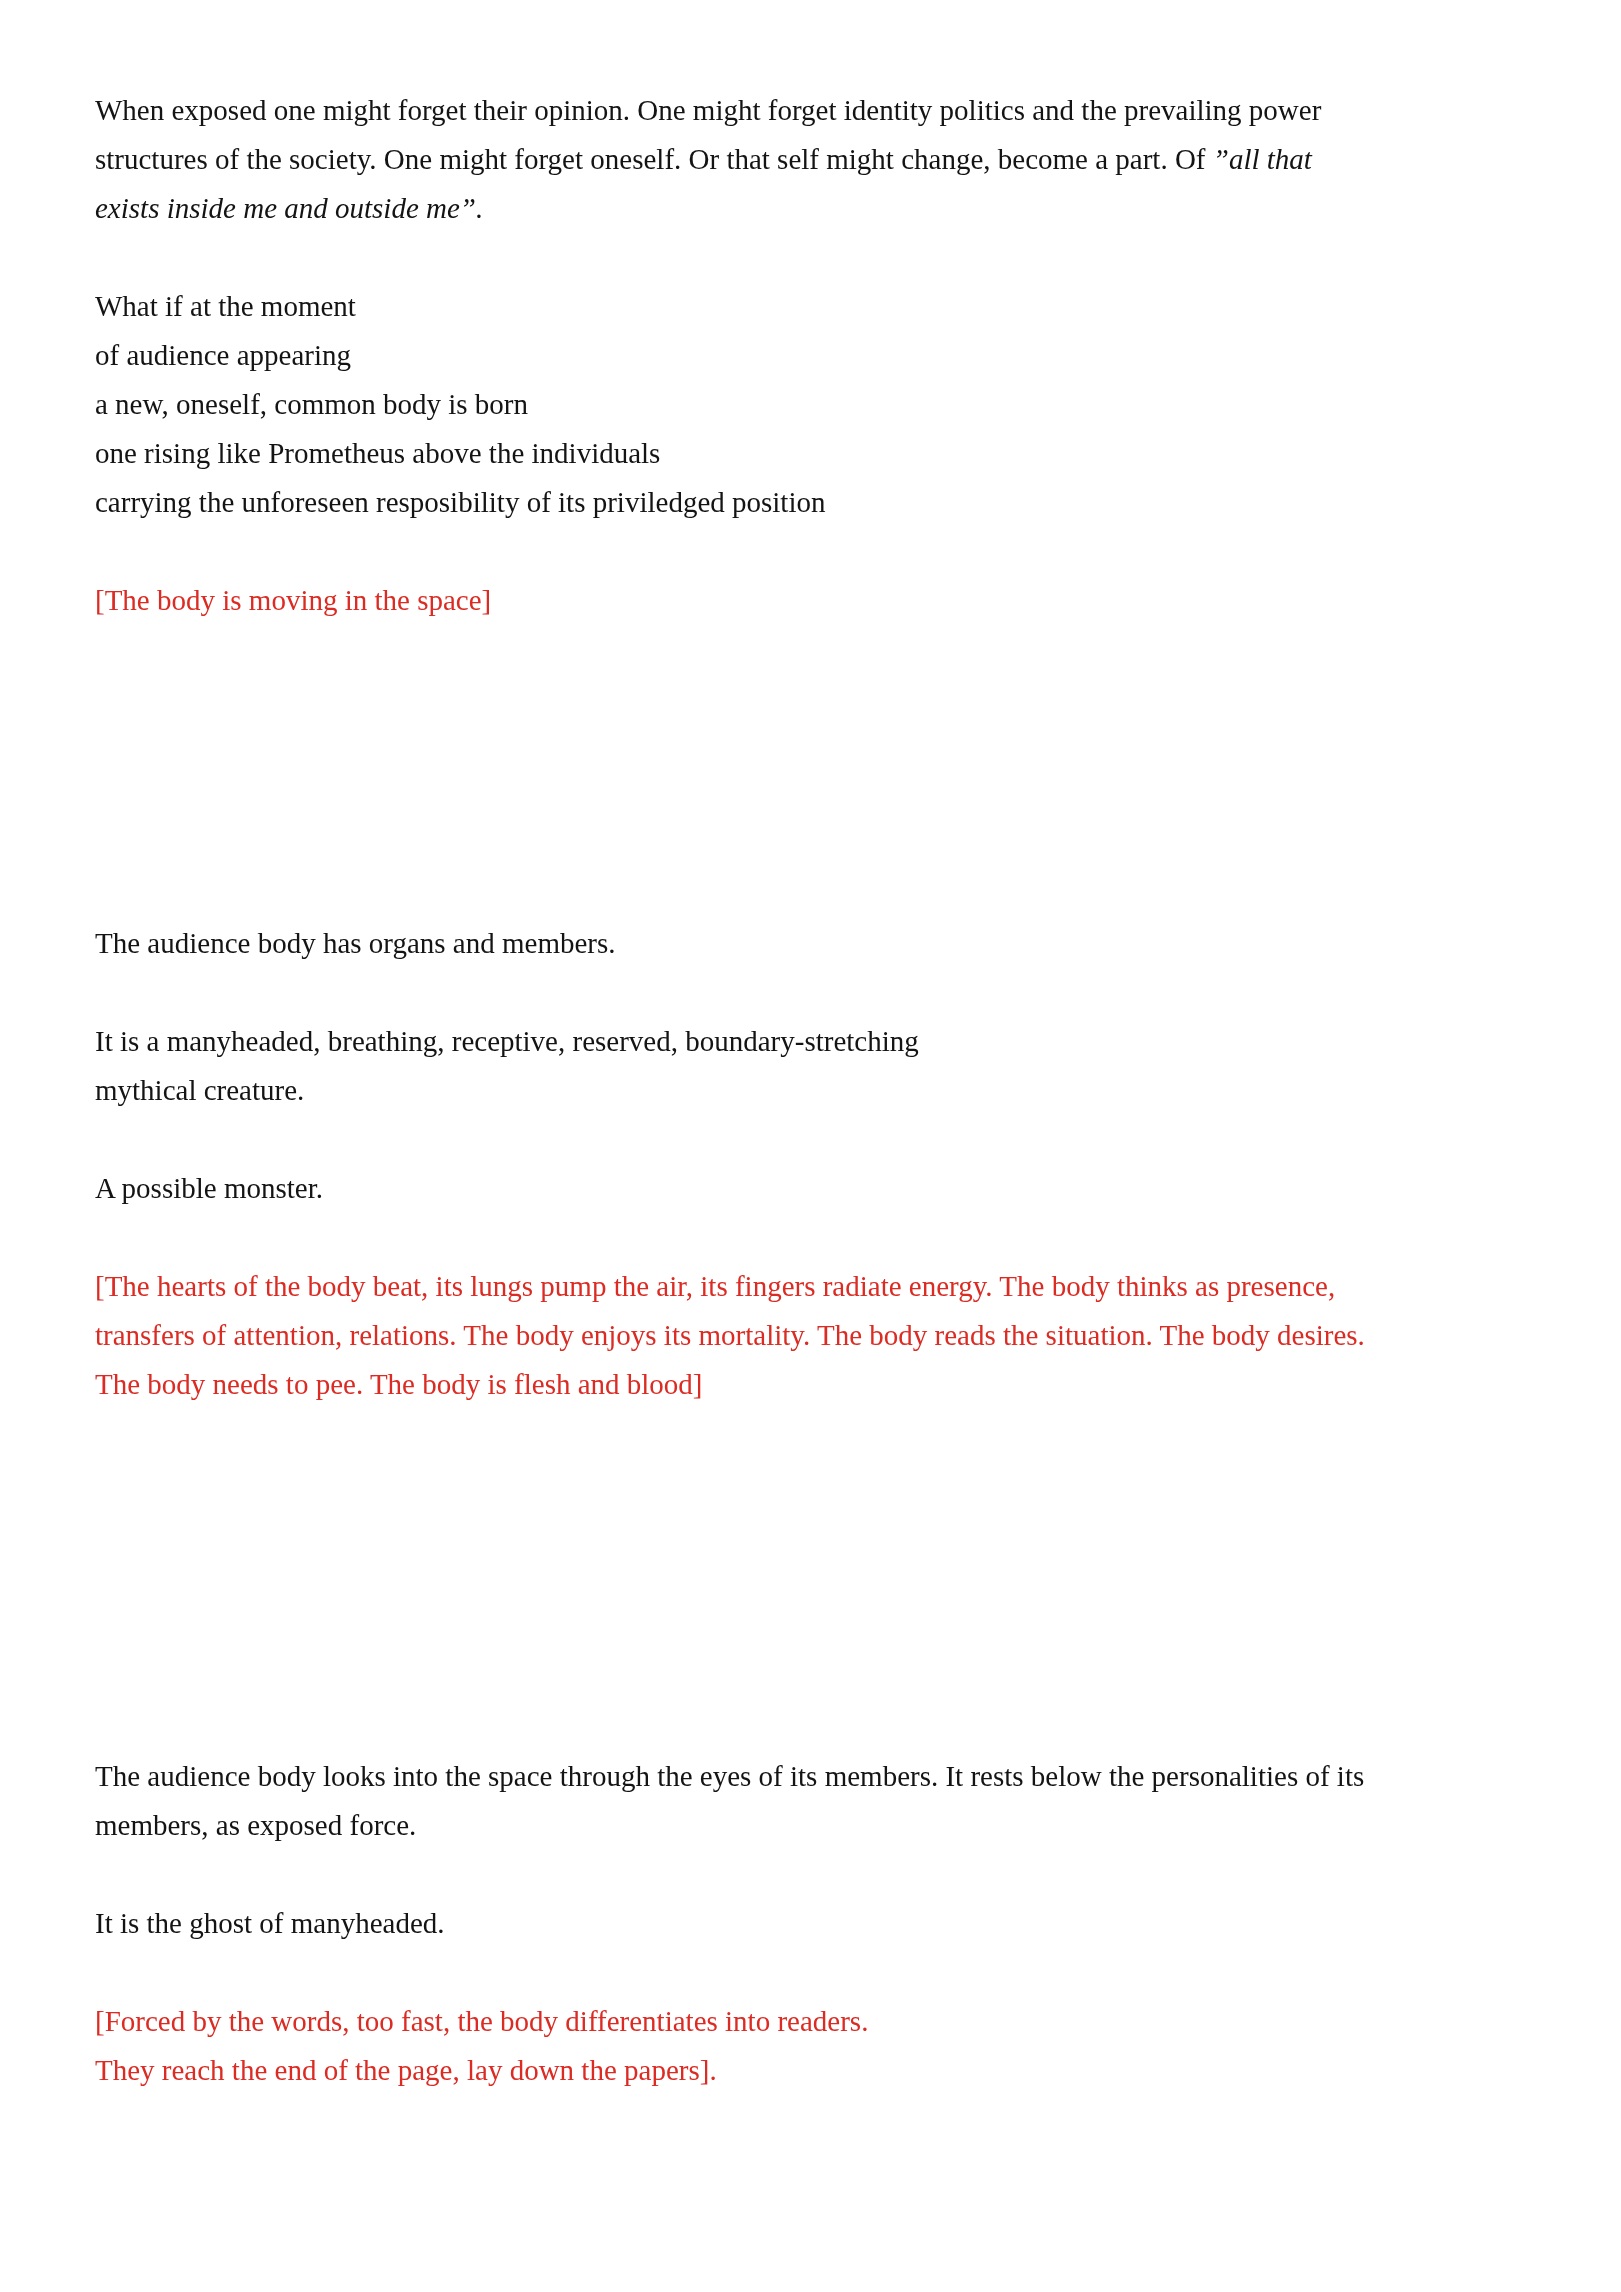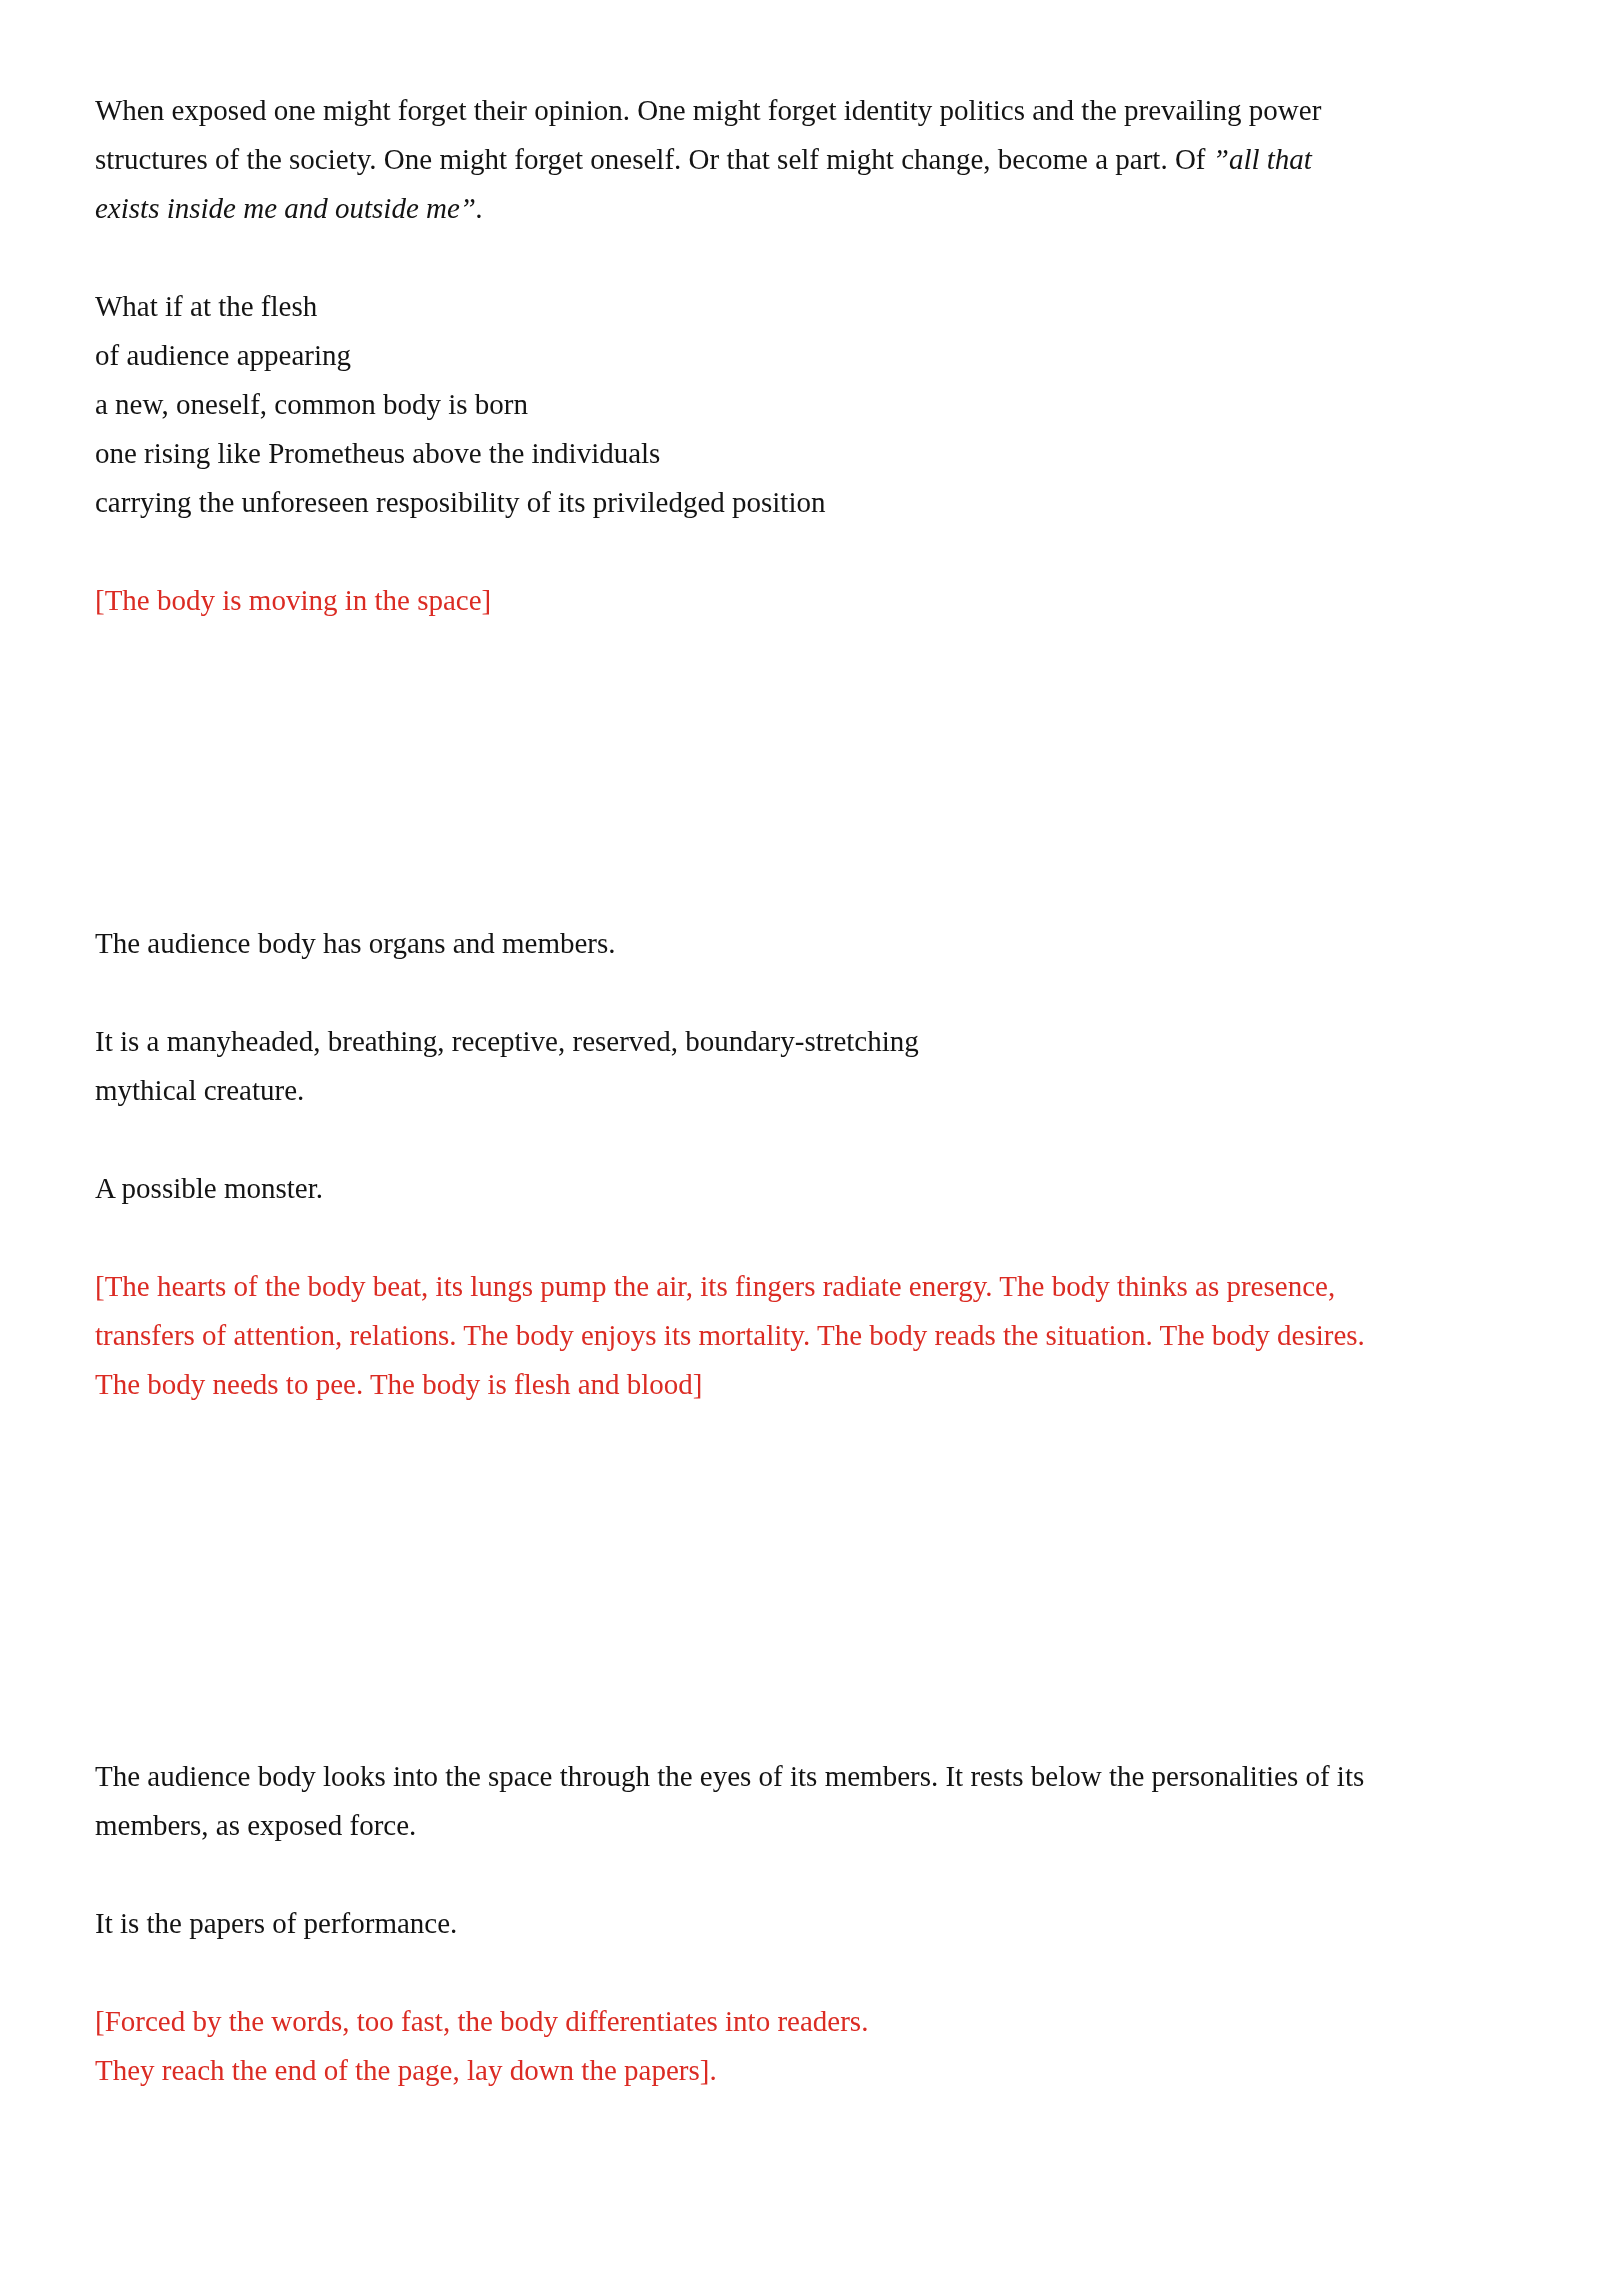--- a/index.html
+++ b/index.html
@@ -30,21 +30,21 @@
 
 <main class="page" style="color: rgb(20, 20, 20);">
 
   <p class="para">
     <span class="line">When exposed one might forget their opinion. One might forget identity politics and the prevailing power</span>
     <span class="line"><span>structures of the society. One might forget oneself. Or that self might change, become a part. Of </span><span class="italic">”all that</span></span>
     <span class="line italic">exists inside me and outside me”.</span>
   </p>
 
   <p class="para">
-    <span class="line">What if at the flesh</span>
+    <span class="line">What if at the moment</span>
     <span class="line">of audience appearing</span>
     <span class="line">a new, oneself, common body is born</span>
     <span class="line">one rising like Prometheus above the individuals</span>
     <span class="line">carrying the unforeseen resposibility of its priviledged position</span>
   </p>
 
   <p class="para stage gap-large">
     <span class="line">[The body is moving in the space]</span>
   </p>
 
@@ -66,21 +66,21 @@
     <span class="line">transfers of attention, relations. The body enjoys its mortality. The body reads the situation. The body desires.</span>
     <span class="line">The body needs to pee. The body is flesh and blood]</span>
   </p>
 
   <p class="para">
     <span class="line">The audience body looks into the space through the eyes of its members. It rests below the personalities of its</span>
     <span class="line">members, as exposed force.</span>
   </p>
 
   <p class="para">
-    <span class="line">It is the papers of performance.</span>
+    <span class="line">It is the ghost of manyheaded.</span>
   </p>
 
   <p class="para stage">
     <span class="line">[Forced by the words, too fast, the body differentiates into readers.</span>
     <span class="line">They reach the end of the page, lay down the papers].</span>
   </p>
 
 </main>
 
 

